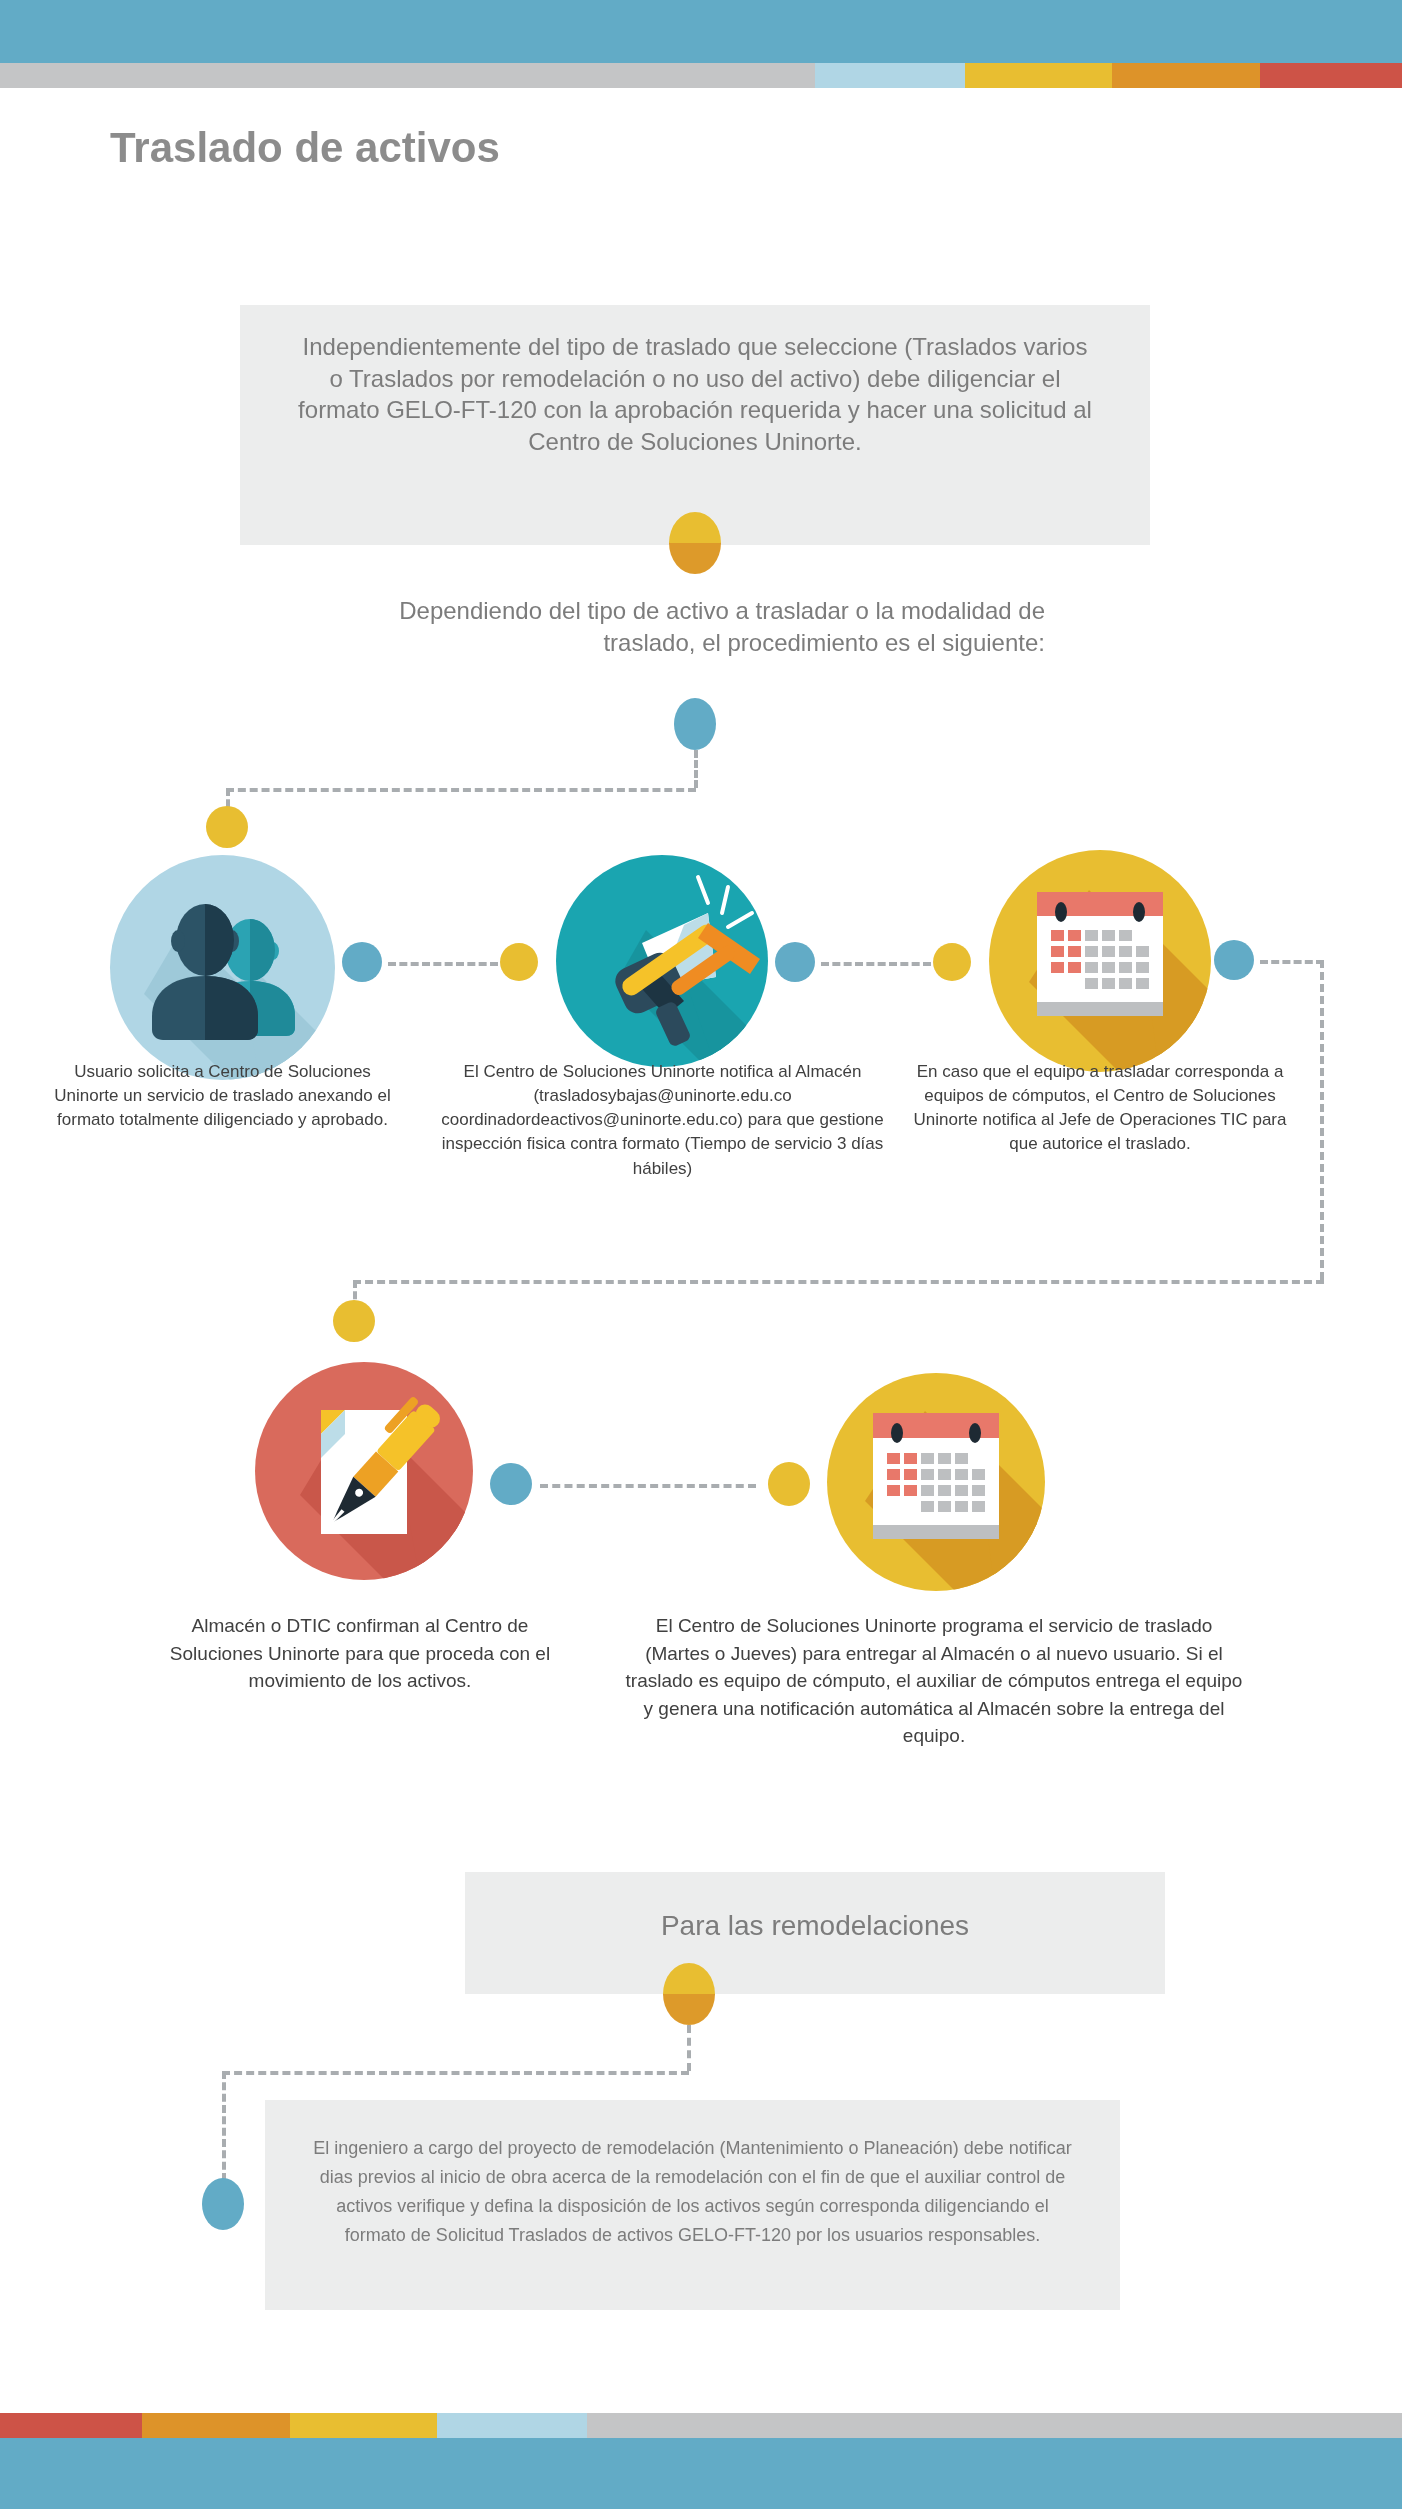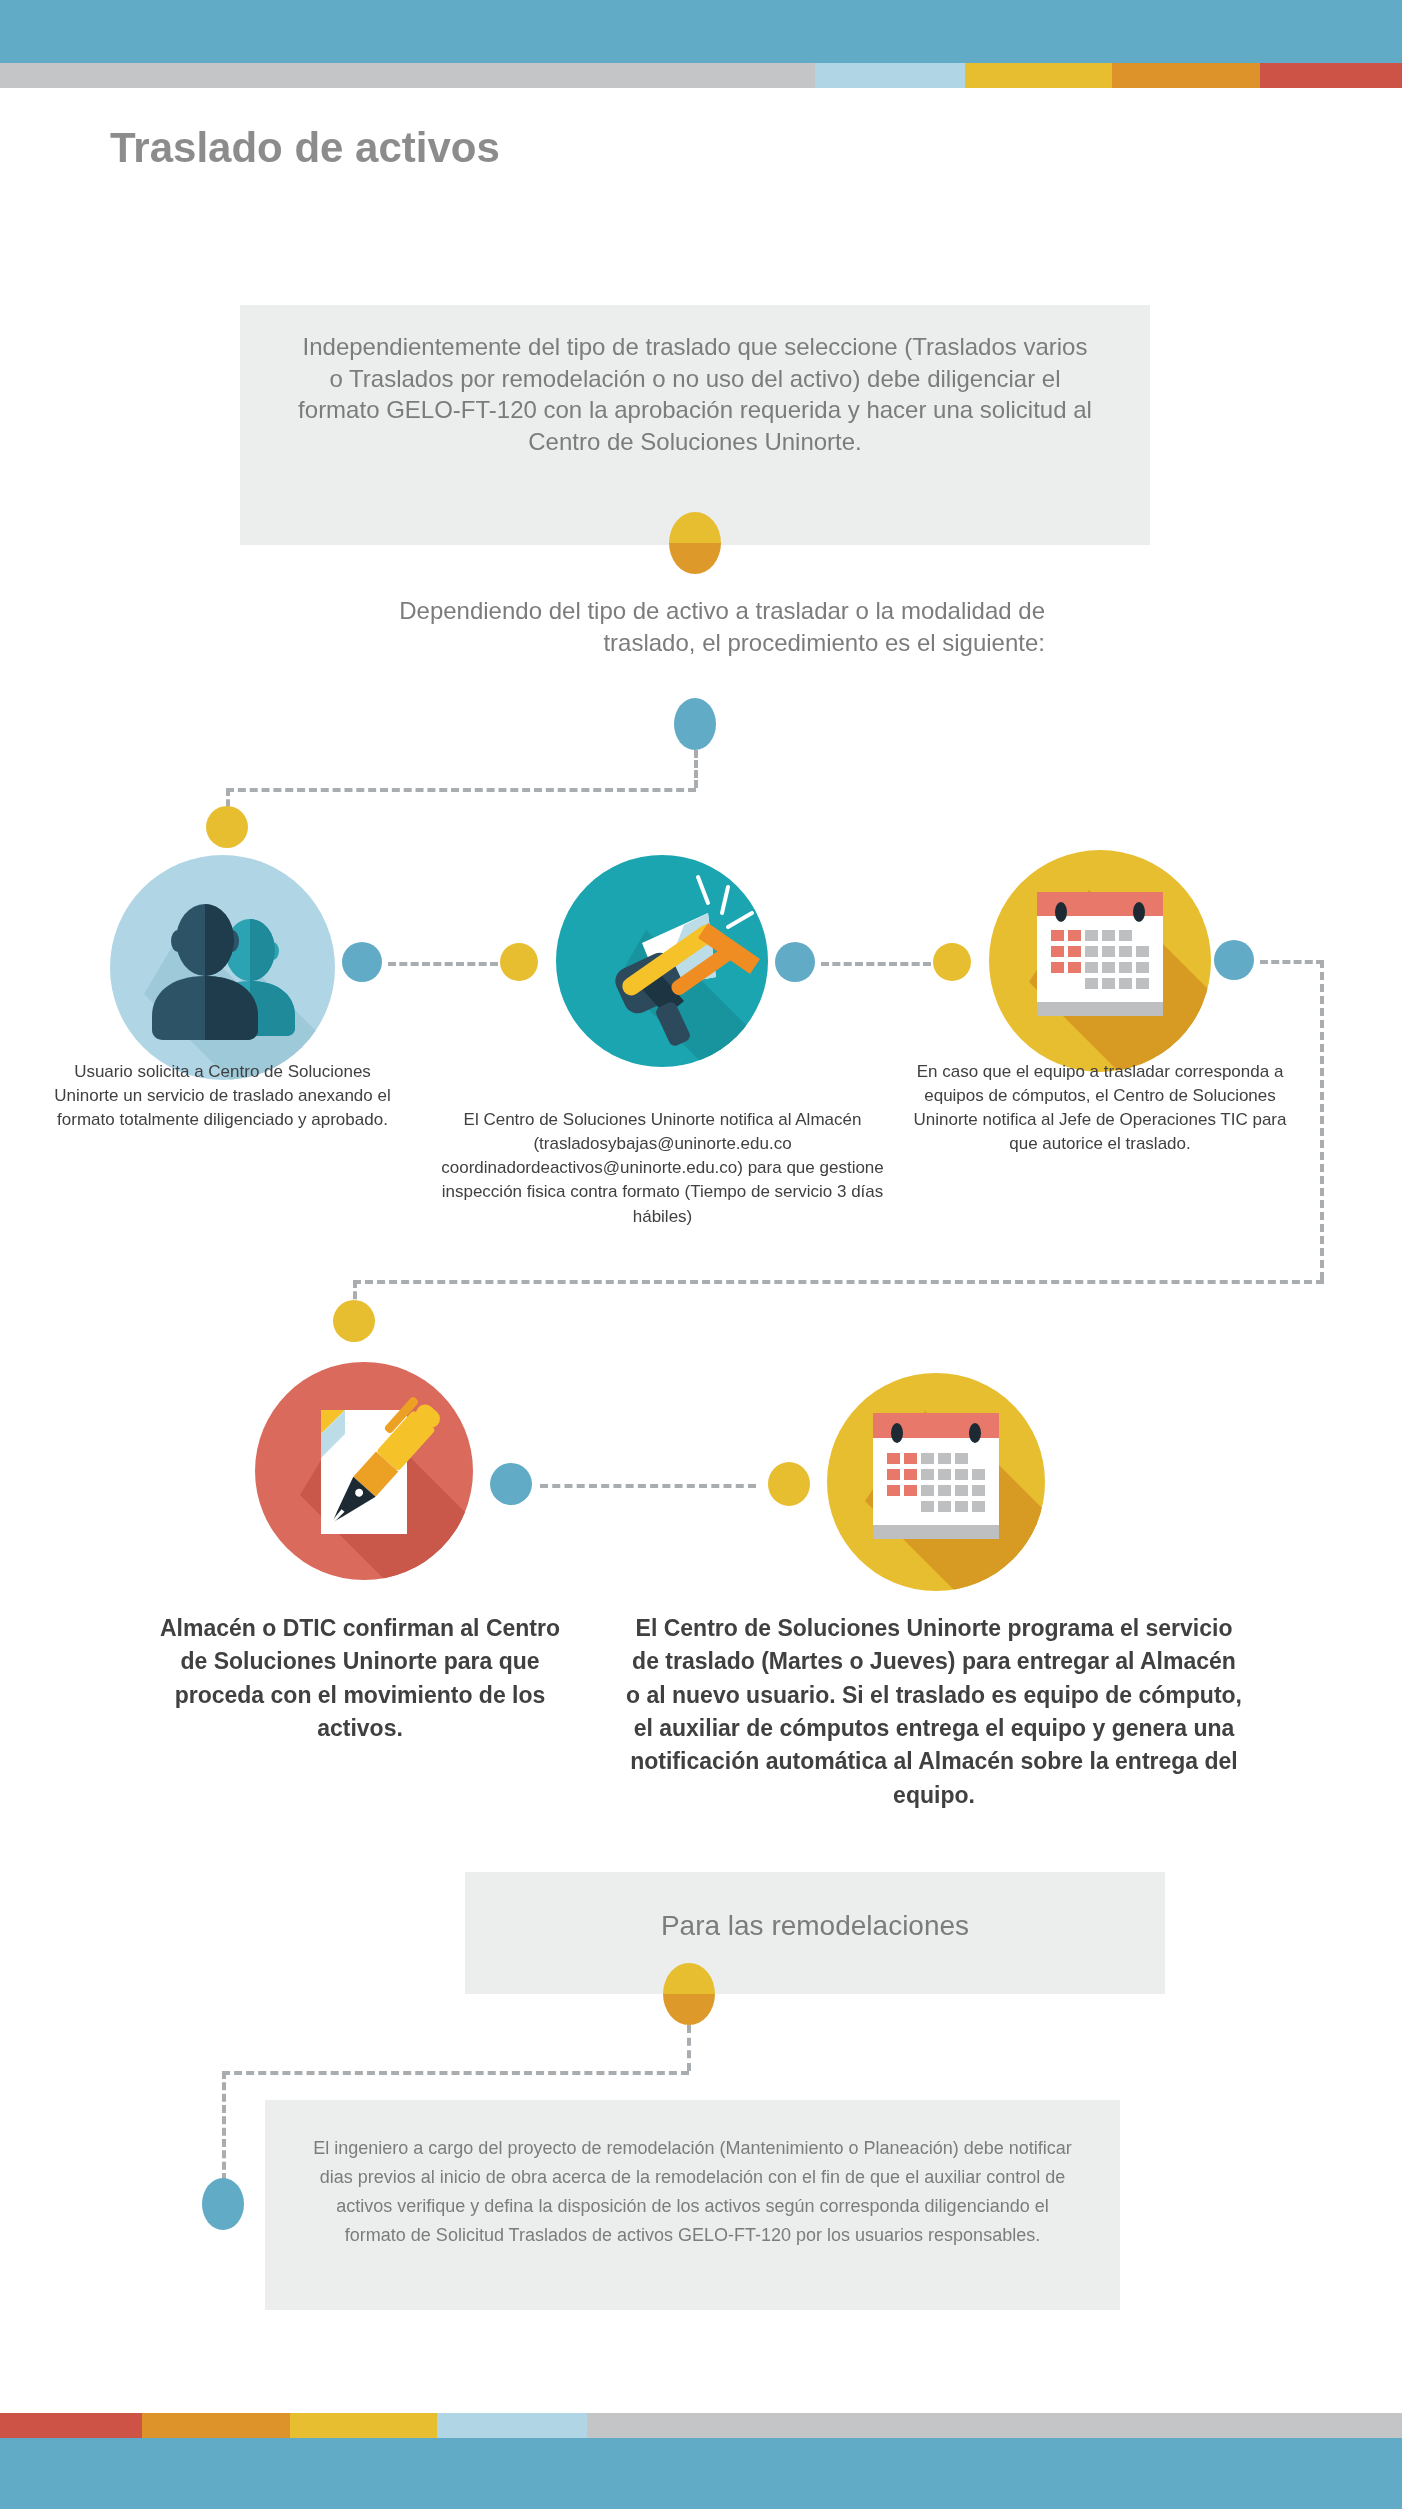--- a/index.html
+++ b/index.html
@@ -117,21 +117,21 @@
   
   .icon-circle{
     position:absolute; border-radius:50%; overflow:hidden;
   }
 
   
   .caption{
     position:absolute; text-align:center; color:#404040;
     font-size:17px; line-height:1.42;
   }
-  .caption.big{ font-size:23px; line-height:1.45;font-weight:bold; }
+  .caption.big{ font-size:19px; line-height:1.45; }
 </style>
 </head>
 <body>
 
 <div class="page">
 
   <div class="band-top"></div>
   <div class="stripe-row top">
     <div class="stripe" style="width:815px;background:#c4c5c6;"></div>
     <div class="stripe" style="width:150px;background:#b0d6e5;"></div>
@@ -212,21 +212,21 @@
       <rect x="140" y="78" width="15" height="74" rx="7" fill="#ef8c22" transform="rotate(55 147 115)"></rect>
 
       <g stroke="#ffffff" stroke-width="4" stroke-linecap="round">
         <line x1="152" y1="48" x2="142" y2="22"></line>
         <line x1="166" y1="58" x2="172" y2="32"></line>
         <line x1="172" y1="72" x2="196" y2="58"></line>
       </g>
     </svg>
   </div>
 
-  <div class="caption" style="left:440px;top:1060px;width:445px;margin-top:48px;">El Centro de Soluciones Uninorte notifica al Almacén (trasladosybajas@uninorte.edu.co coordinadordeactivos@uninorte.edu.co) para que gestione inspección fisica contra formato (Tiempo de servicio 3 días hábiles)</div>
+  <div class="caption" style="left:440px;top:1060px;width:445px;">El Centro de Soluciones Uninorte notifica al Almacén (trasladosybajas@uninorte.edu.co coordinadordeactivos@uninorte.edu.co) para que gestione inspección fisica contra formato (Tiempo de servicio 3 días hábiles)</div>
 
   <div class="dot blue" style="left:775px;top:942px;width:40px;height:40px;"></div>
   <div class="dash-h" style="left:821px;top:962px;width:110px;"></div>
   <div class="dot yellow" style="left:933px;top:943px;width:38px;height:38px;"></div>
 
   <div class="icon-circle" style="left:989px;top:850px;width:222px;height:222px;background:#e8be31;">
     <svg viewBox="0 0 222 222" width="222" height="222">
       <path d="M100 40 L222 162 L222 222 L130 222 L40 132 Z" fill="#d79b23"></path>
       <path d="M150 70 L222 142 L222 222 L170 222 Z" fill="#d79b23"></path>
 

